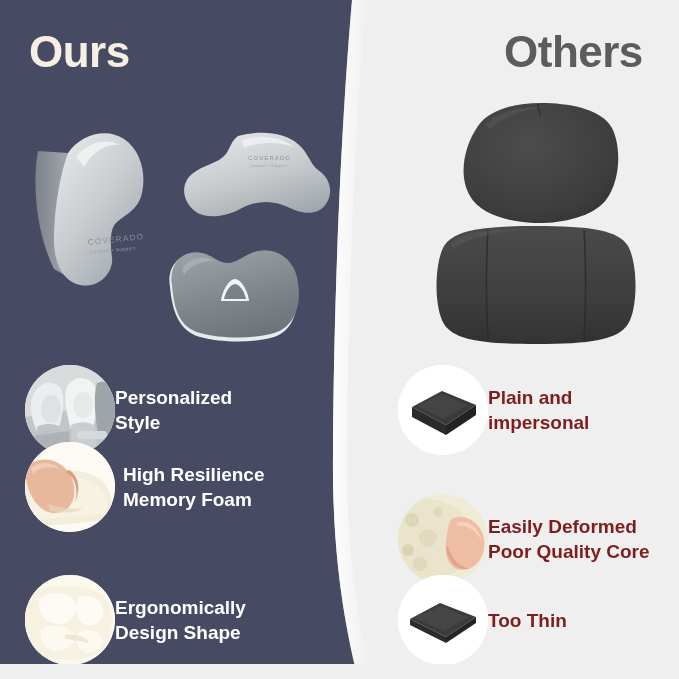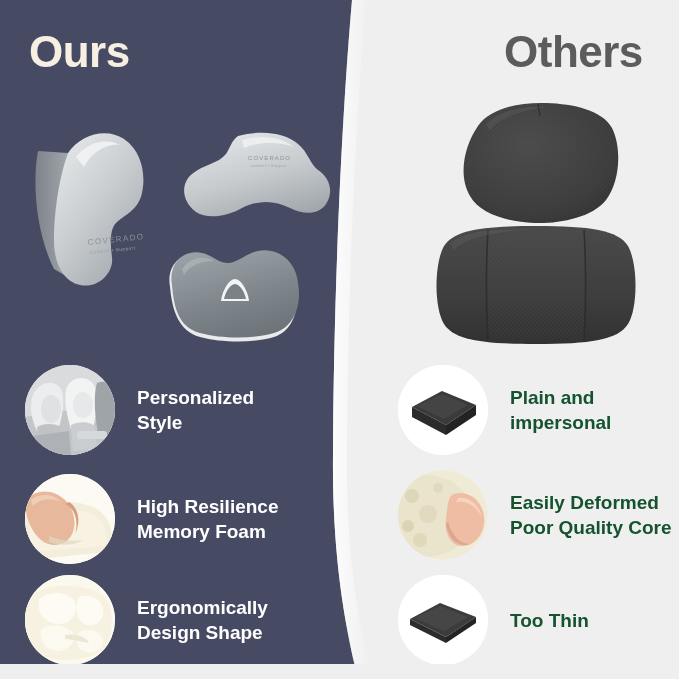--- a/index.html
+++ b/index.html
@@ -43,31 +43,31 @@
   #hero-other-top{left:450px;top:100px;width:180px;height:125px;}
   #hero-other-bot{left:428px;top:222px;width:215px;height:125px;}
 
   
   .feature{position:absolute;display:flex;align-items:center;}
   .fcircle{
     width:90px;height:90px;border-radius:50%;overflow:hidden;flex:0 0 90px;
     position:relative;background:#fff;
   }
   .ftext{
-    margin-left:22px;font-weight:bold;font-size:19px;line-height:25px;
+    font-weight:bold;font-size:19px;line-height:25px;
     white-space:pre-line;
   }
   .left .ftext{color:#FFFFFF;}
-  .right .ftext{color:#14532d;}
+  .right .ftext{color:#7f1d1d;}
 
   #feat-l1{left:25px;top:365px;}
-  #feat-l2{left:25px;top:474px;}
+  #feat-l2{left:25px;top:442px;gap:8px;}
   #feat-l3{left:25px;top:575px;}
   #feat-r1{left:398px;top:365px;}
-  #feat-r2{left:398px;top:470px;align-items:center;}
+  #feat-r2{left:398px;top:494px;align-items:center;}
   #feat-r3{left:398px;top:575px;}
 
   .fsvg{display:block;width:100%;height:100%;}
 </style>
 </head>
 <body>
 
 <div id="stage">
 
   <div class="panel-right"></div>

